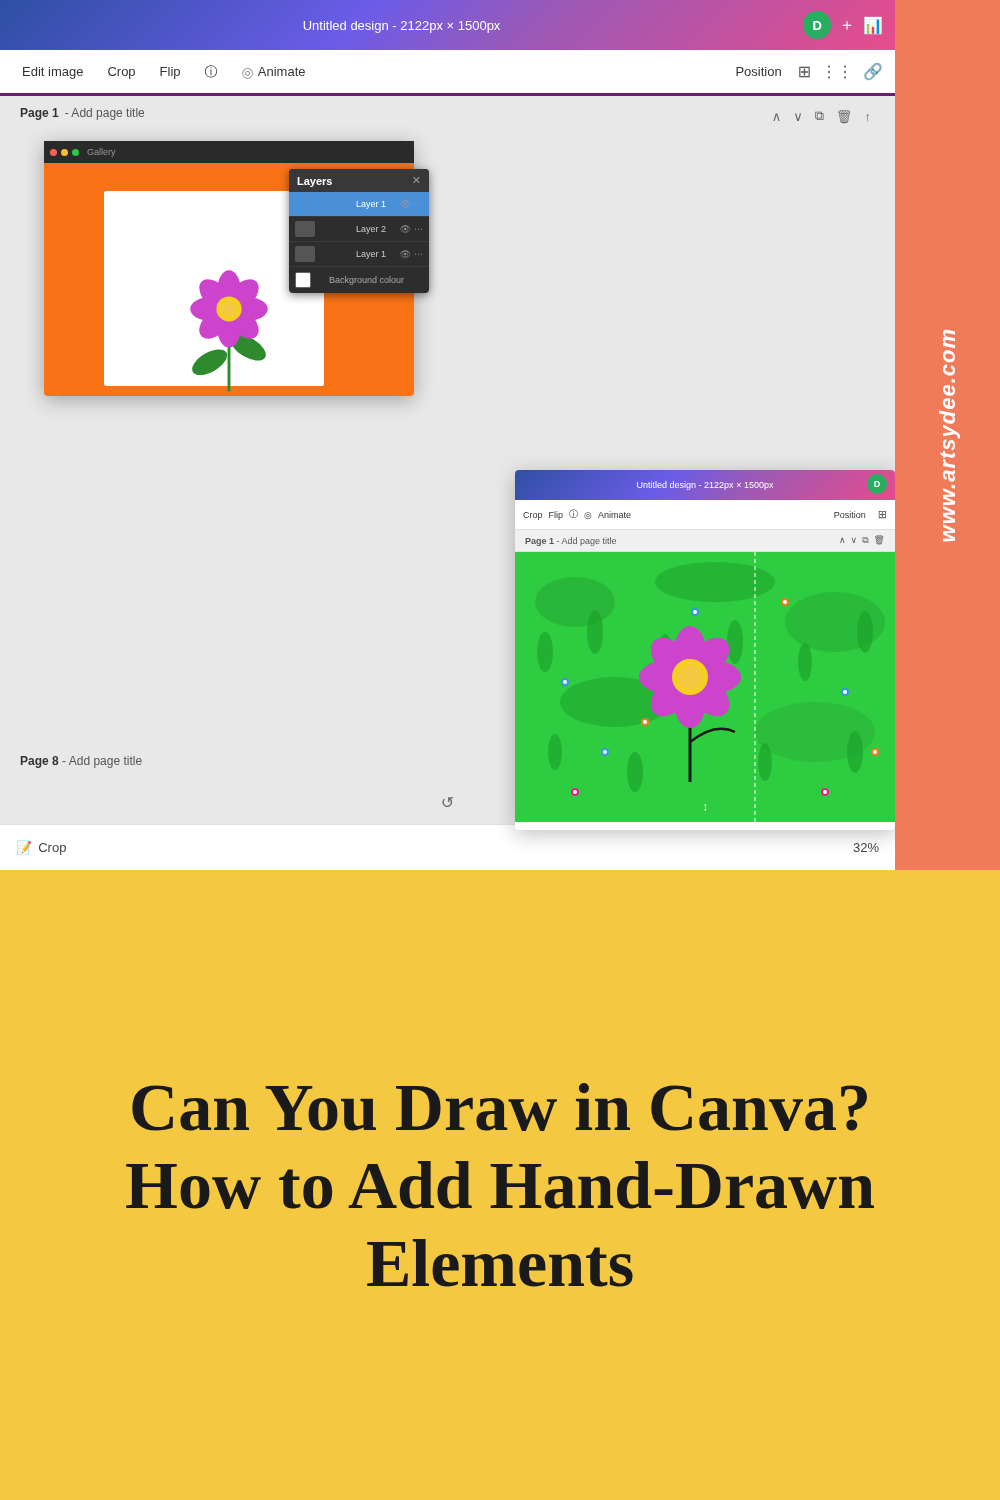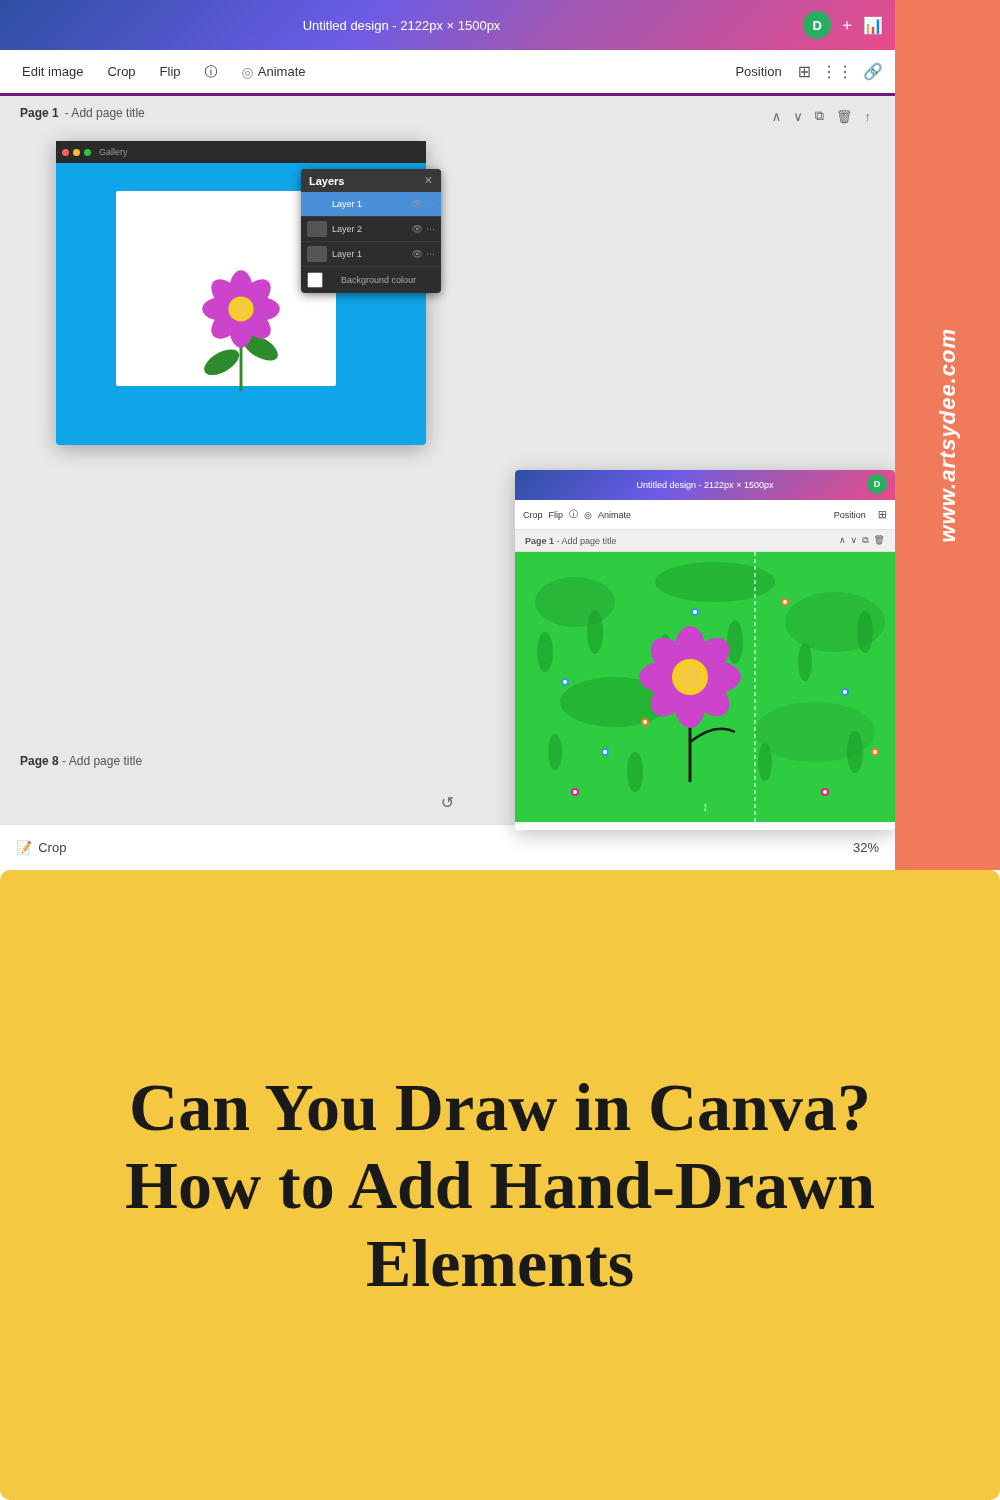--- a/index.html
+++ b/index.html
@@ -181,24 +181,24 @@
       color: #666;
       font-size: 13px;
       cursor: pointer;
       padding: 2px 4px;
     }
 
     
     .canvas-mockup {
       position: absolute;
       top: 45px;
-      left: 56px;
+      left: 44px;
       width: 370px;
-      height: 304px;
-      background: #0ea5e9;
+      height: 255px;
+      background: #f97316;
       border-radius: 4px;
       overflow: visible;
       box-shadow: 0 4px 20px rgba(0,0,0,0.3);
     }
     .canvas-mockup-toolbar {
       height: 22px;
       background: #2a2a2a;
       display: flex;
       align-items: center;
       padding: 0 6px;
@@ -260,21 +260,21 @@
     .layer-thumb {
       width: 20px;
       height: 16px;
       background: #555;
       border-radius: 2px;
       flex-shrink: 0;
       display: flex;
       align-items: center;
       justify-content: center;
     }
-    .layer-name { color: #ccc; font-size: 9px; flex: 1; }
+    .layer-name { color: #ccc; font-size: 9px; flex: 1; margin-left: 36px; }
     .layer-name.white { color: #fff; }
     .layer-icons { display: flex; gap: 3px; }
     .layer-icon-sm { color: #999; font-size: 9px; }
     .bg-color-row {
       display: flex;
       align-items: center;
       padding: 5px 6px;
       gap: 6px;
     }
     .bg-swatch {
@@ -398,21 +398,20 @@
       bottom: 0;
       left: 0;
       right: 0;
       height: 630px;
       background: #F5C842;
       display: flex;
       flex-direction: column;
       align-items: center;
       justify-content: center;
       padding: 40px 60px;
-      border-radius: 10px;
     }
     .main-title {
       font-size: 68px;
       font-weight: 900;
       color: #1a1a1a;
       text-align: center;
       line-height: 1.15;
       font-family: 'Georgia', serif;
     }
 

